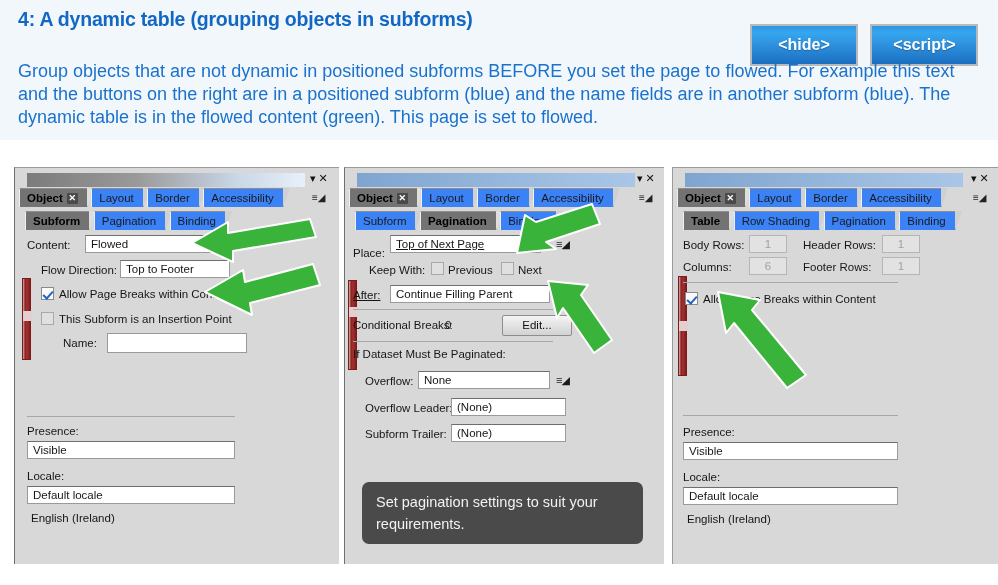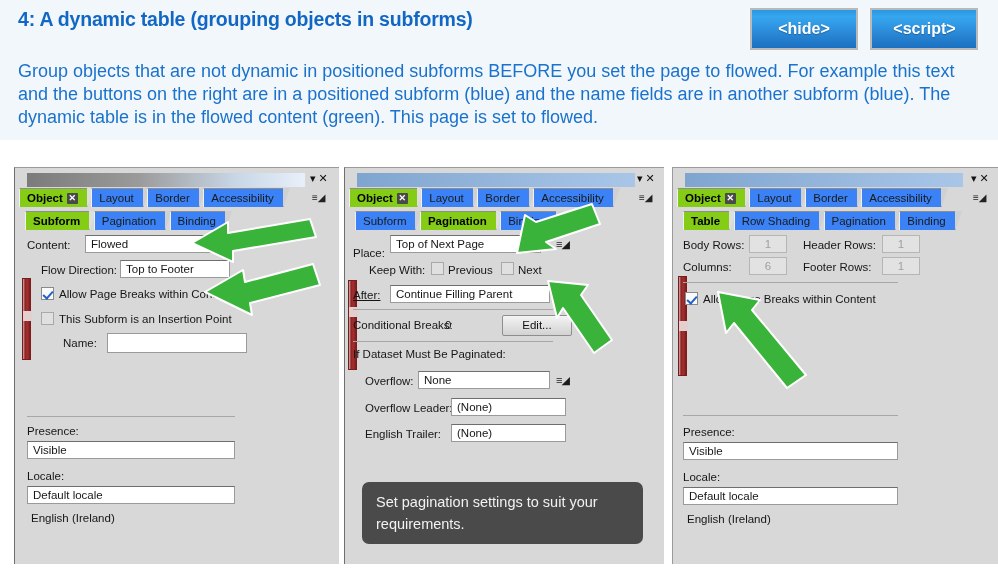--- a/index.html
+++ b/index.html
@@ -35,20 +35,21 @@
     vertical-align: top;
     width: 108px; height: 42px;
     margin-right: 8px;
     border: 2px solid #b9b9b9;
     background: linear-gradient(to bottom, #2b97e0 0%, #36a6ef 18%, #2d8fdd 52%, #1b6fc0 100%);
     color: #ffffff;
     font-size: 16px; font-weight: bold;
     line-height: 38px; text-align: center;
     cursor: pointer;
     text-shadow: 0 1px 1px rgba(0,0,0,0.25);
+    margin-top: 16px;
   }
   .ui-button.b2 { margin-right: 0; }
 
   .intro-text {
     position: absolute; left: 18px; top: 60px;
     width: 960px;
     font-size: 18px;
     line-height: 23px;
     color: #1b72cc;
   }
@@ -110,21 +111,21 @@
     transform: skewX(0deg);
   }
   .tab::after {
     content: "";
     position: absolute; right: -7px; top: -1px;
     width: 0; height: 0;
     border-left: 7px solid #d0d0d0;
     border-bottom: 20px solid transparent;
   }
   .tab.active {
-    background: #84cc16;
+    background: #737373;
     font-weight: bold;
     color: #000;
   }
   .tab.active::after { border-left-color: #dededd; }
   .tab.plain { font-weight: normal; }
   .tab .closeglyph {
     display: inline-block;
     margin-left: 4px;
     width: 11px; height: 11px;
     line-height: 10px;
@@ -328,21 +329,21 @@
       <span class="tab active">Pagination</span>
       <span class="tab plain">Binding</span>
     </div>
 
     <div class="red-marker" style="left:3px; top:112px; height:90px;">
       <div class="thumb" style="top:26px;"></div>
     </div>
 
     <div class="form-body">
       <div class="lbl" style="left:8px; top:17px;">Place:</div>
-      <div class="field" style="left:45px; top:5px; width:151px;">Top of Next Page</div>
+      <div class="field" style="left:45px; top:5px; width:151px;text-decoration:underline;">Top of Next Page</div>
       <div class="listicon" style="left:211px; top:8px;">≡◢</div>
 
       <div class="lbl" style="left:24px; top:34px;">Keep With:</div>
       <div class="chk off" style="left:86px; top:32px;"></div>
       <div class="lbl" style="left:103px; top:34px;">Previous</div>
       <div class="chk off" style="left:156px; top:32px;"></div>
       <div class="lbl" style="left:173px; top:34px;">Next</div>
 
       <div class="lbl" style="left:8px; top:59px;text-decoration:underline;">After:</div>
       <div class="field" style="left:45px; top:55px; width:160px;">Continue Filling Parent</div>
@@ -358,21 +359,21 @@
 
       <div class="lbl" style="left:8px; top:118px;">If Dataset Must Be Paginated:</div>
 
       <div class="lbl" style="left:20px; top:145px;">Overflow:</div>
       <div class="field" style="left:73px; top:141px; width:132px;">None</div>
       <div class="listicon" style="left:211px; top:144px;">≡◢</div>
 
       <div class="lbl" style="left:20px; top:172px;">Overflow Leader:</div>
       <div class="field" style="left:106px; top:168px; width:115px;">(None)</div>
 
-      <div class="lbl" style="left:20px; top:198px;">English Trailer:</div>
+      <div class="lbl" style="left:20px; top:198px;">Subform Trailer:</div>
       <div class="field" style="left:106px; top:194px; width:115px;">(None)</div>
 
       <div class="callout" style="left:17px; top:252px; width:281px;">Set pagination settings to suit your requirements.</div>
     </div>
   </div>
 
   <div class="panel p3">
     <div class="panel-titlebar">
       <div class="titlebar-grad"></div>
       <div class="tb-ctrls">

